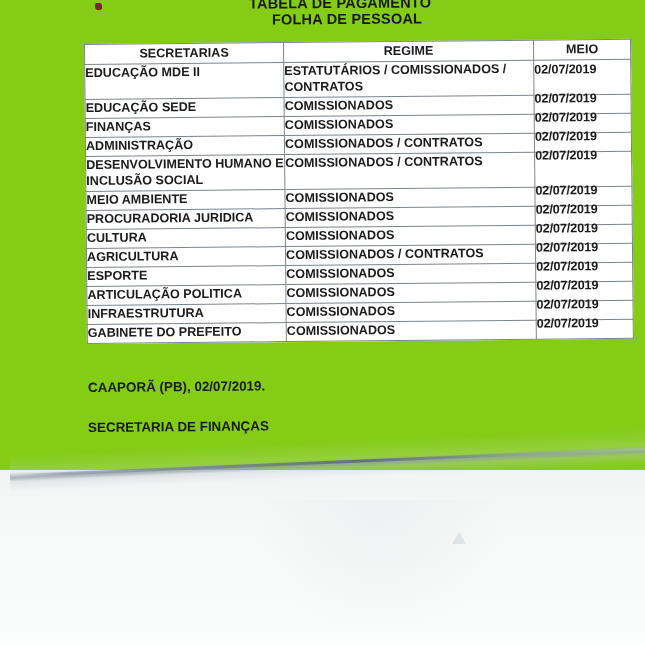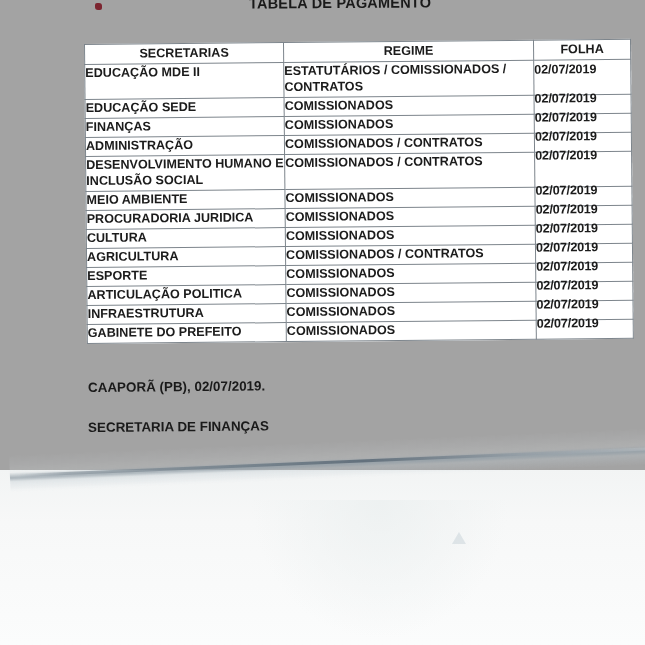--- a/index.html
+++ b/index.html
@@ -6,21 +6,21 @@
   html, body {
     margin: 0;
     padding: 0;
     background: #ffffff;
   }
   #page {
     position: relative;
     width: 645px;
     height: 645px;
     overflow: hidden;
-    background: #a3a3a3;
+    background: #84cc16;
     font-family: "Liberation Sans", sans-serif;
     color: #1b1b1b;
   }
 
   
   #scan-lower-area {
     position: absolute;
     left: 0;
     top: 470px;
     width: 645px;
@@ -189,33 +189,34 @@
 
   <div id="scan-lower-area"></div>
   <div id="scan-smudge"></div>
   <div id="paper-edge"></div>
   <div id="paper-edge-core"></div>
   <div id="faint-mark-right"></div>
 
   <div id="red-speck"></div>
 
   <div class="doc-title" id="title-line1">TABELA DE PAGAMENTO</div>
+  <div class="doc-title" id="title-line2">FOLHA DE PESSOAL</div>
 
   <div id="table-wrap">
     <table class="ledger">
       <colgroup>
         <col class="col-sec">
         <col class="col-reg">
         <col class="col-dat">
       </colgroup>
       <thead>
         <tr class="r-head">
           <th class="hcell">SECRETARIAS</th>
           <th class="hcell">REGIME</th>
-          <th class="hcell">FOLHA</th>
+          <th class="hcell">MEIO</th>
         </tr>
       </thead>
       <tbody id="table-body">
           <tr class="r-tall">
             <td class="cell-sec">EDUCAÇÃO  MDE II</td>
             <td class="cell-reg">ESTATUTÁRIOS / COMISSIONADOS / CONTRATOS</td>
             <td class="cell-dat">
               <span class="dateshift-first">02/07/2019</span>
             </td>
           </tr>

